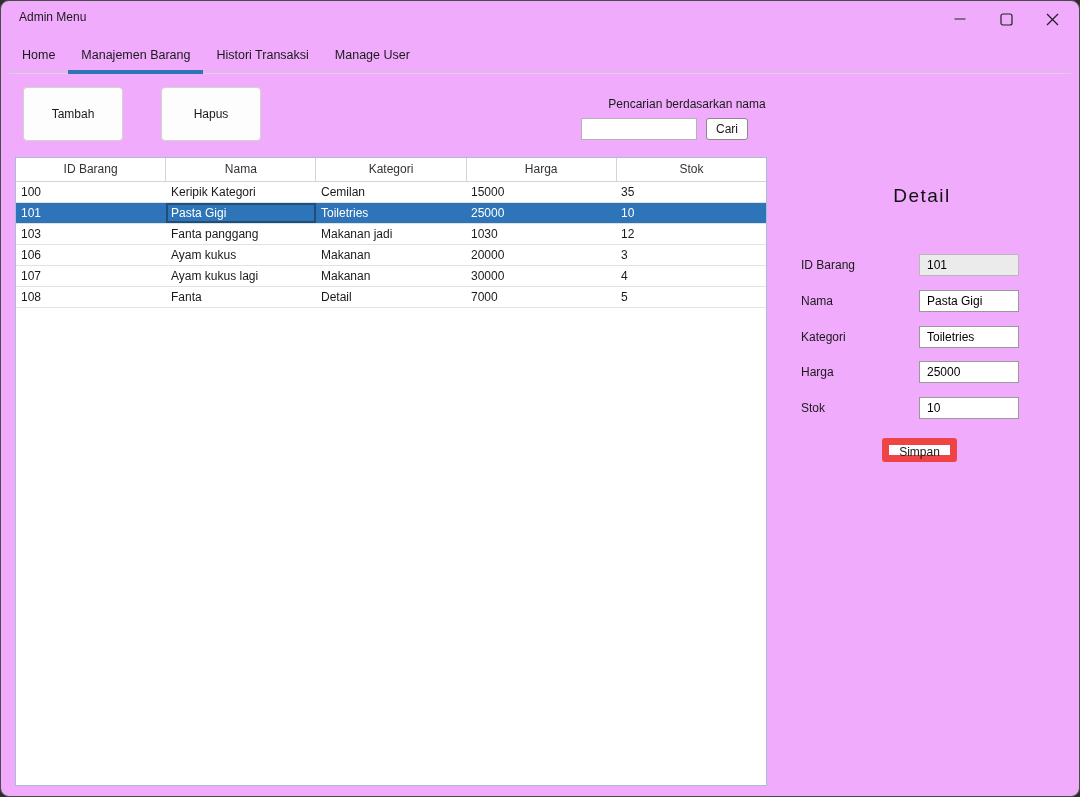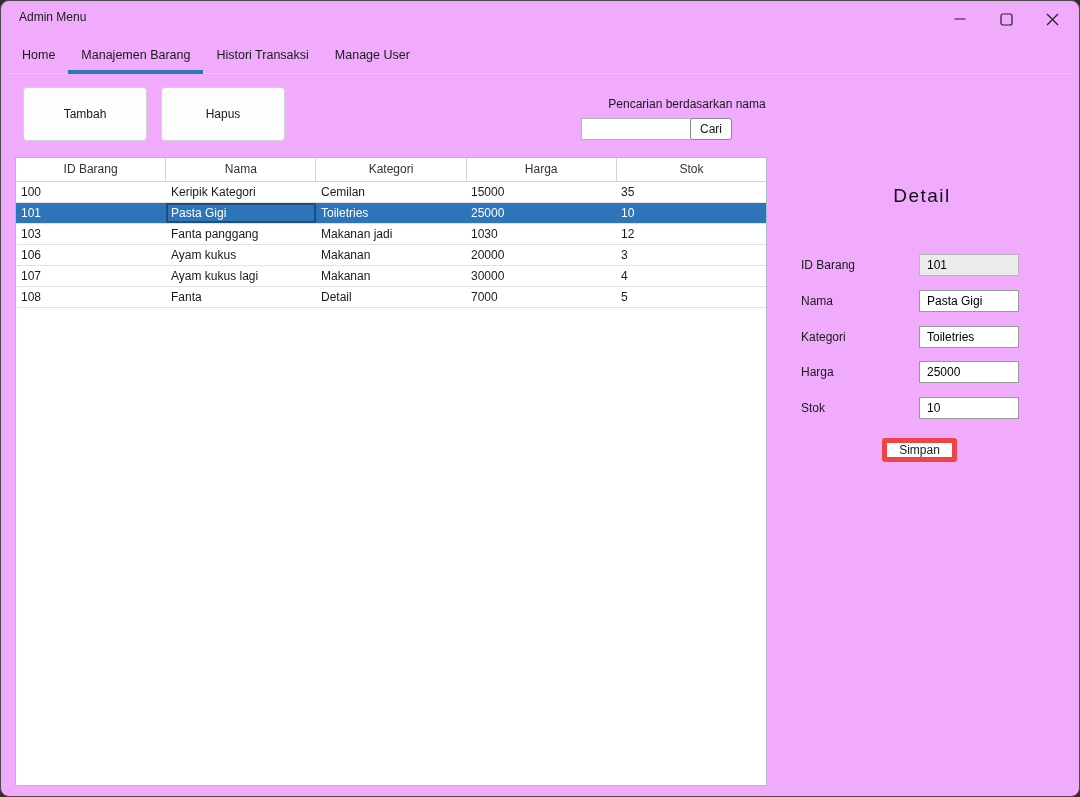--- a/index.html
+++ b/index.html
@@ -44,39 +44,39 @@
   }
   .tab {
     padding: 0 13px; line-height: 29px; height: 33px;
     font-size: 12.5px; color: var(--text);
     border-bottom: 4px solid transparent;
     cursor: default; white-space: nowrap;
   }
   .tab.active { border-bottom-color: var(--accent); }
   
   .btn-large {
-    position: absolute; top: 86px; width: 124px; height: 54px;
+    position: absolute; top: 86px; width: 100px; height: 54px;
     background: #fdfdfd; border: 1px solid #d2d2d2; border-radius: 4px;
     font-size: 12px; color: var(--text);
     font-family: "Liberation Sans", sans-serif;
   }
   .btn-tambah { left: 22px; }
   .btn-hapus { left: 160px; }
   .search-label {
     position: absolute; left: 596px; top: 96px; width: 180px;
     text-align: center; font-size: 12px; color: var(--text);
   }
   .search-input {
     position: absolute; left: 580px; top: 117px; width: 116px; height: 22px;
     border: 1px solid #b3b3b3; background: #fff;
     font-size: 12px; padding: 0 4px;
     font-family: "Liberation Sans", sans-serif;
   }
   .btn-cari {
-    position: absolute; left: 689px; top: 117px; width: 42px; height: 22px;
+    position: absolute; left: 705px; top: 117px; width: 42px; height: 22px;
     background: #fdfdfd; border: 1px solid #8a8a8a; border-radius: 3px;
     font-size: 12px; color: var(--text);
     font-family: "Liberation Sans", sans-serif;
   }
   
   .datagrid {
     position: absolute; left: 14px; top: 156px; width: 752px; height: 629px;
     background: #fff; border: 1px solid var(--tableborder);
   }
   .thead { display: flex; height: 24px; border-bottom: 1px solid #d4d4d4; background: #fff; }
@@ -107,21 +107,21 @@
   .field-label { font-size: 12px; color: var(--text); }
   .field-input {
     width: 100px; height: 22px;
     border: 1px solid #999; background: #fff;
     font-size: 12px; padding: 0 7px;
     font-family: "Liberation Sans", sans-serif;
   }
   .field-input.readonly { background: #ebebeb; border-color: #b8b8b8; }
   .btn-simpan {
     position: absolute; left: 881px; top: 437px; width: 75px; height: 24px;
-    background: #fdfdfd; border: 5px solid #ef4444; border-radius: 3px;
+    background: #fdfdfd; border: 7px solid #ef4444; border-radius: 3px;
     font-size: 12px; color: var(--text);
     font-family: "Liberation Sans", sans-serif;
   }
 </style>
 </head>
 <body>
 
 <div class="window">
 
   <div class="titlebar">

